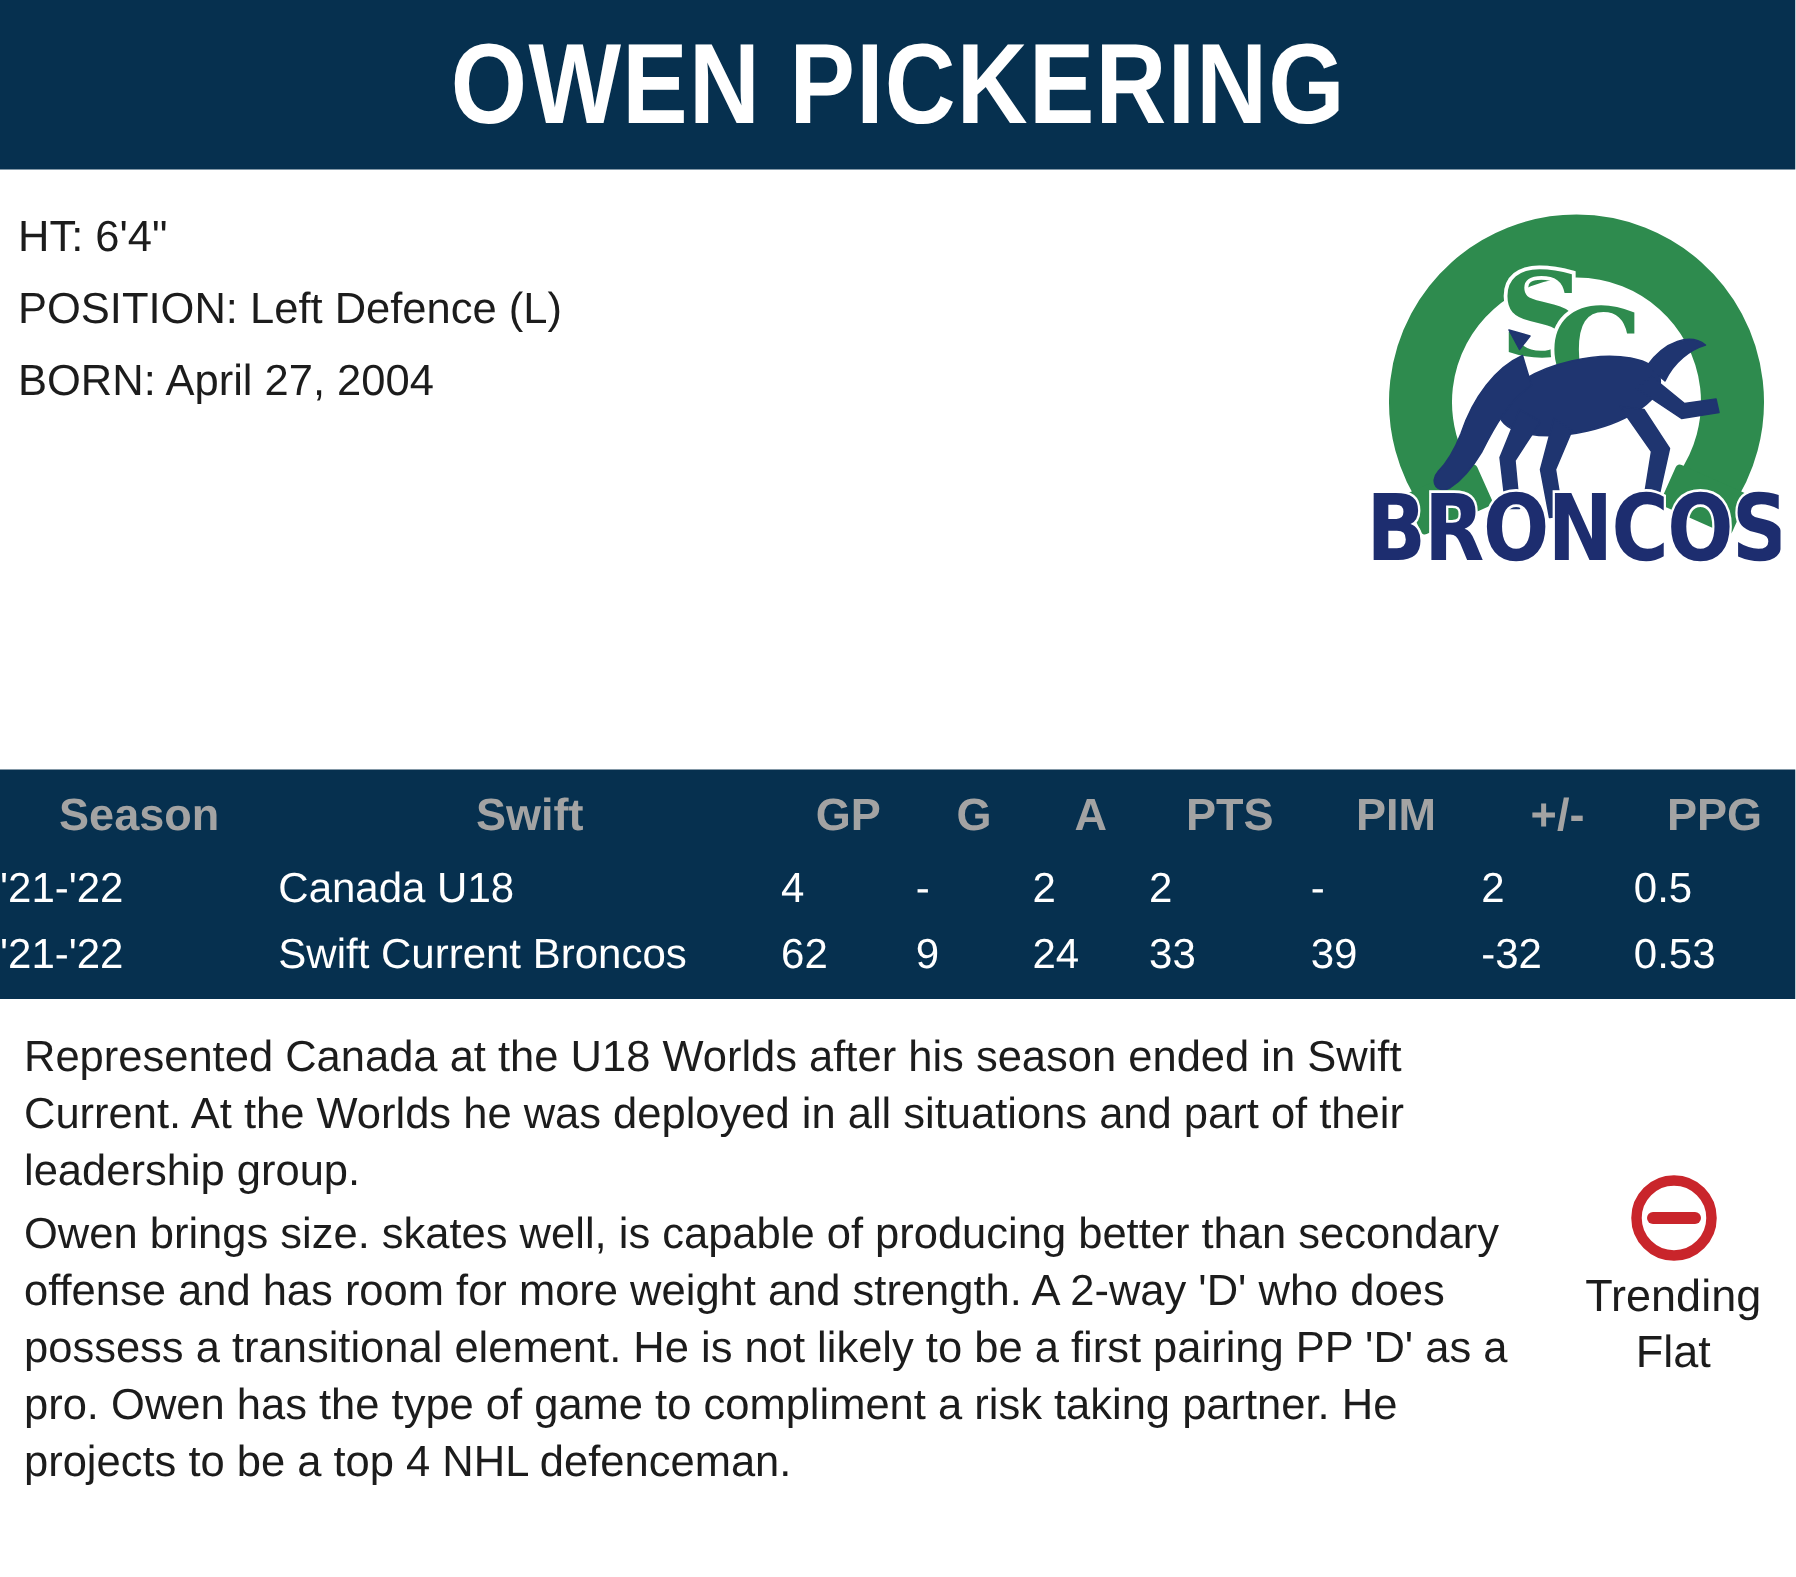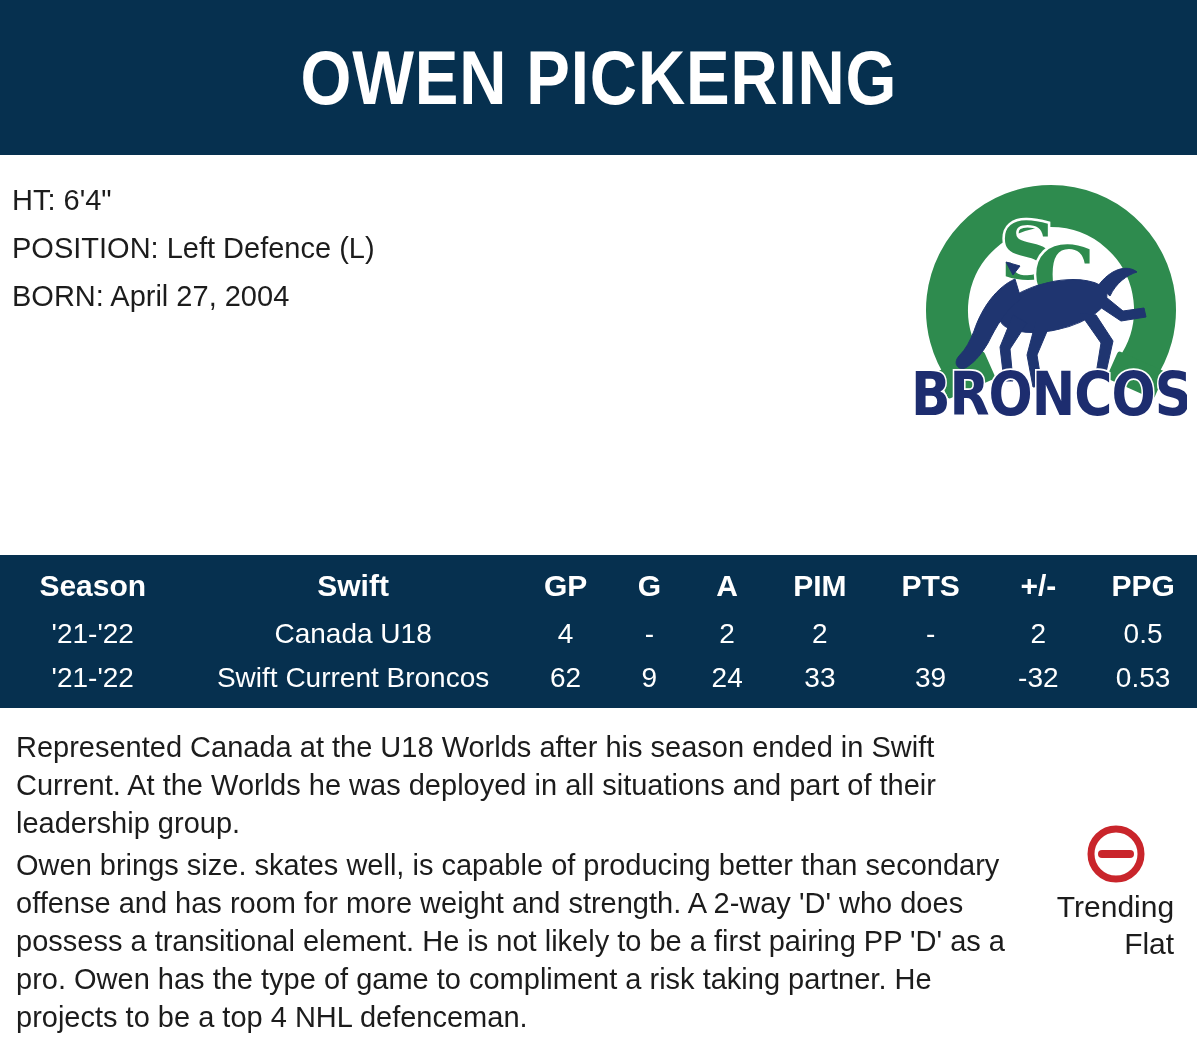--- a/index.html
+++ b/index.html
@@ -6,21 +6,21 @@
   html,body { background:#ffffff; }
   body {
     width:1197px; height:1051px; overflow:hidden;
     font-family:"Liberation Sans", sans-serif;
     color:#1c1c1c;
   }
   .page { width:1197px; height:1051px; position:relative; background:#fff; }
 
   
   .header {
-    height:155px; background:#06304f;
+    height:113px; background:#06304f;
     display:flex; align-items:center; justify-content:center;
   }
   .title {
     color:#ffffff; font-weight:bold; font-size:76px;
     letter-spacing:1px; white-space:nowrap;
     transform:scaleX(0.86);
   }
 
   
   .bio-section { position:relative; height:400px; }
@@ -29,37 +29,37 @@
   .logo { position:absolute; right:10px; top:20px; width:272px; height:256px; }
 
   
   .stats { background:#06304f; padding:10px 0 8px; }
   .stats-grid {
     display:grid;
     grid-template-columns:15.5% 28% 7.5% 6.5% 6.5% 9% 9.5% 8.5% 9%;
     align-items:center;
   }
   .hcell {
-    color:#ffffff; font-weight:bold; font-size:30px;
+    color:#a3a3a3; font-weight:bold; font-size:30px;
     text-align:center; padding:4px 0 9px; white-space:nowrap;
   }
   .cell {
-    color:#ffffff; font-size:28px; text-align:center;
+    color:#ffffff; font-size:28px; text-align:left;
     padding:6px 0; white-space:nowrap;
   }
 
   
   .bottom { display:flex; padding:16px 0 0 12px; }
   .report { width:1022px; font-size:29px; line-height:38px; color:#1c1c1c; }
   .report p { margin:4px; }
   .trending {
     flex:1; display:flex; flex-direction:column; align-items:center;
     padding-top:98px;
   }
-  .trending-label { font-size:30px; line-height:37px; text-align:right; color:#1c1c1c; margin-top:2px; }
+  .trending-label { font-size:30px; line-height:37px; text-align:center; color:#1c1c1c; margin-top:2px; }
 </style>
 </head>
 <body>
 
 <div class="page">
 
   <header class="header">
     <h1 class="title">OWEN PICKERING</h1>
   </header>
 
@@ -98,22 +98,22 @@
     </div>
   </section>
 
   <section class="stats">
     <div class="stats-grid">
       <div class="hcell">Season</div>
       <div class="hcell">Swift</div>
       <div class="hcell">GP</div>
       <div class="hcell">G</div>
       <div class="hcell">A</div>
+      <div class="hcell">PTS</div>
       <div class="hcell">PIM</div>
-      <div class="hcell">PTS</div>
       <div class="hcell">+/-</div>
       <div class="hcell">PPG</div>
     </div>
     <div class="stats-grid">
       <div class="cell">'21-'22</div>
       <div class="cell">Canada U18</div>
       <div class="cell">4</div>
       <div class="cell">-</div>
       <div class="cell">2</div>
       <div class="cell">2</div>

